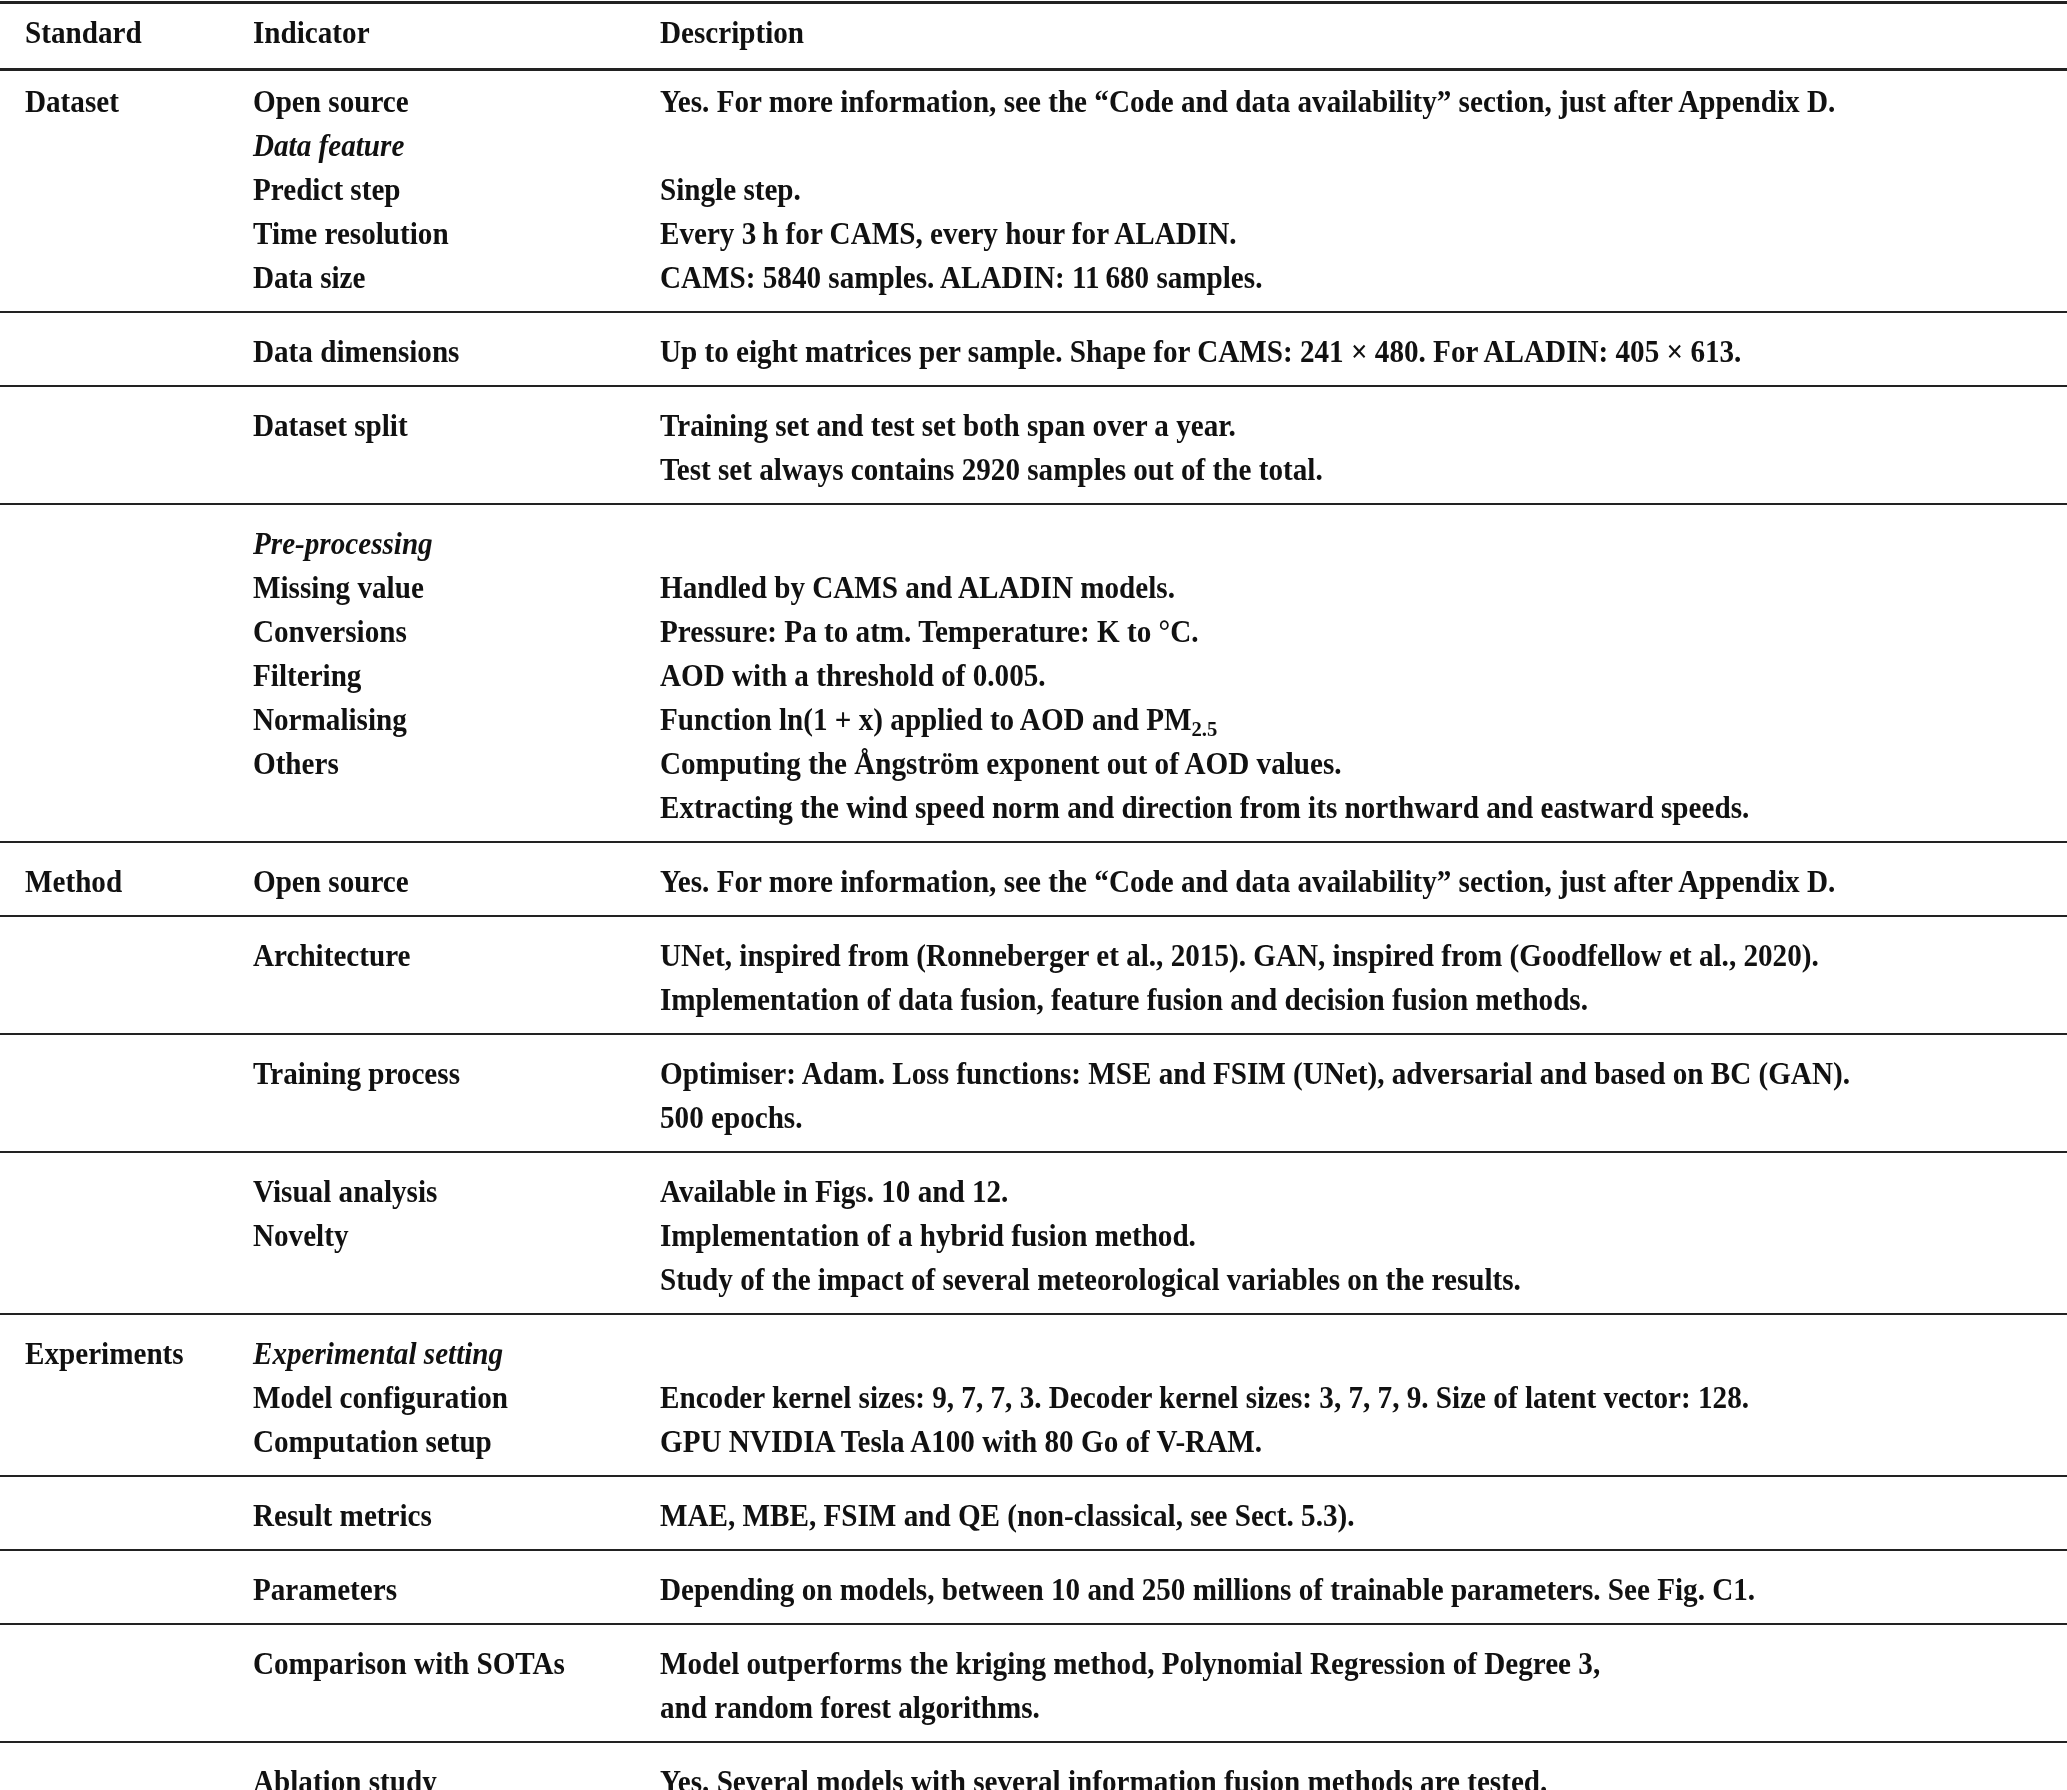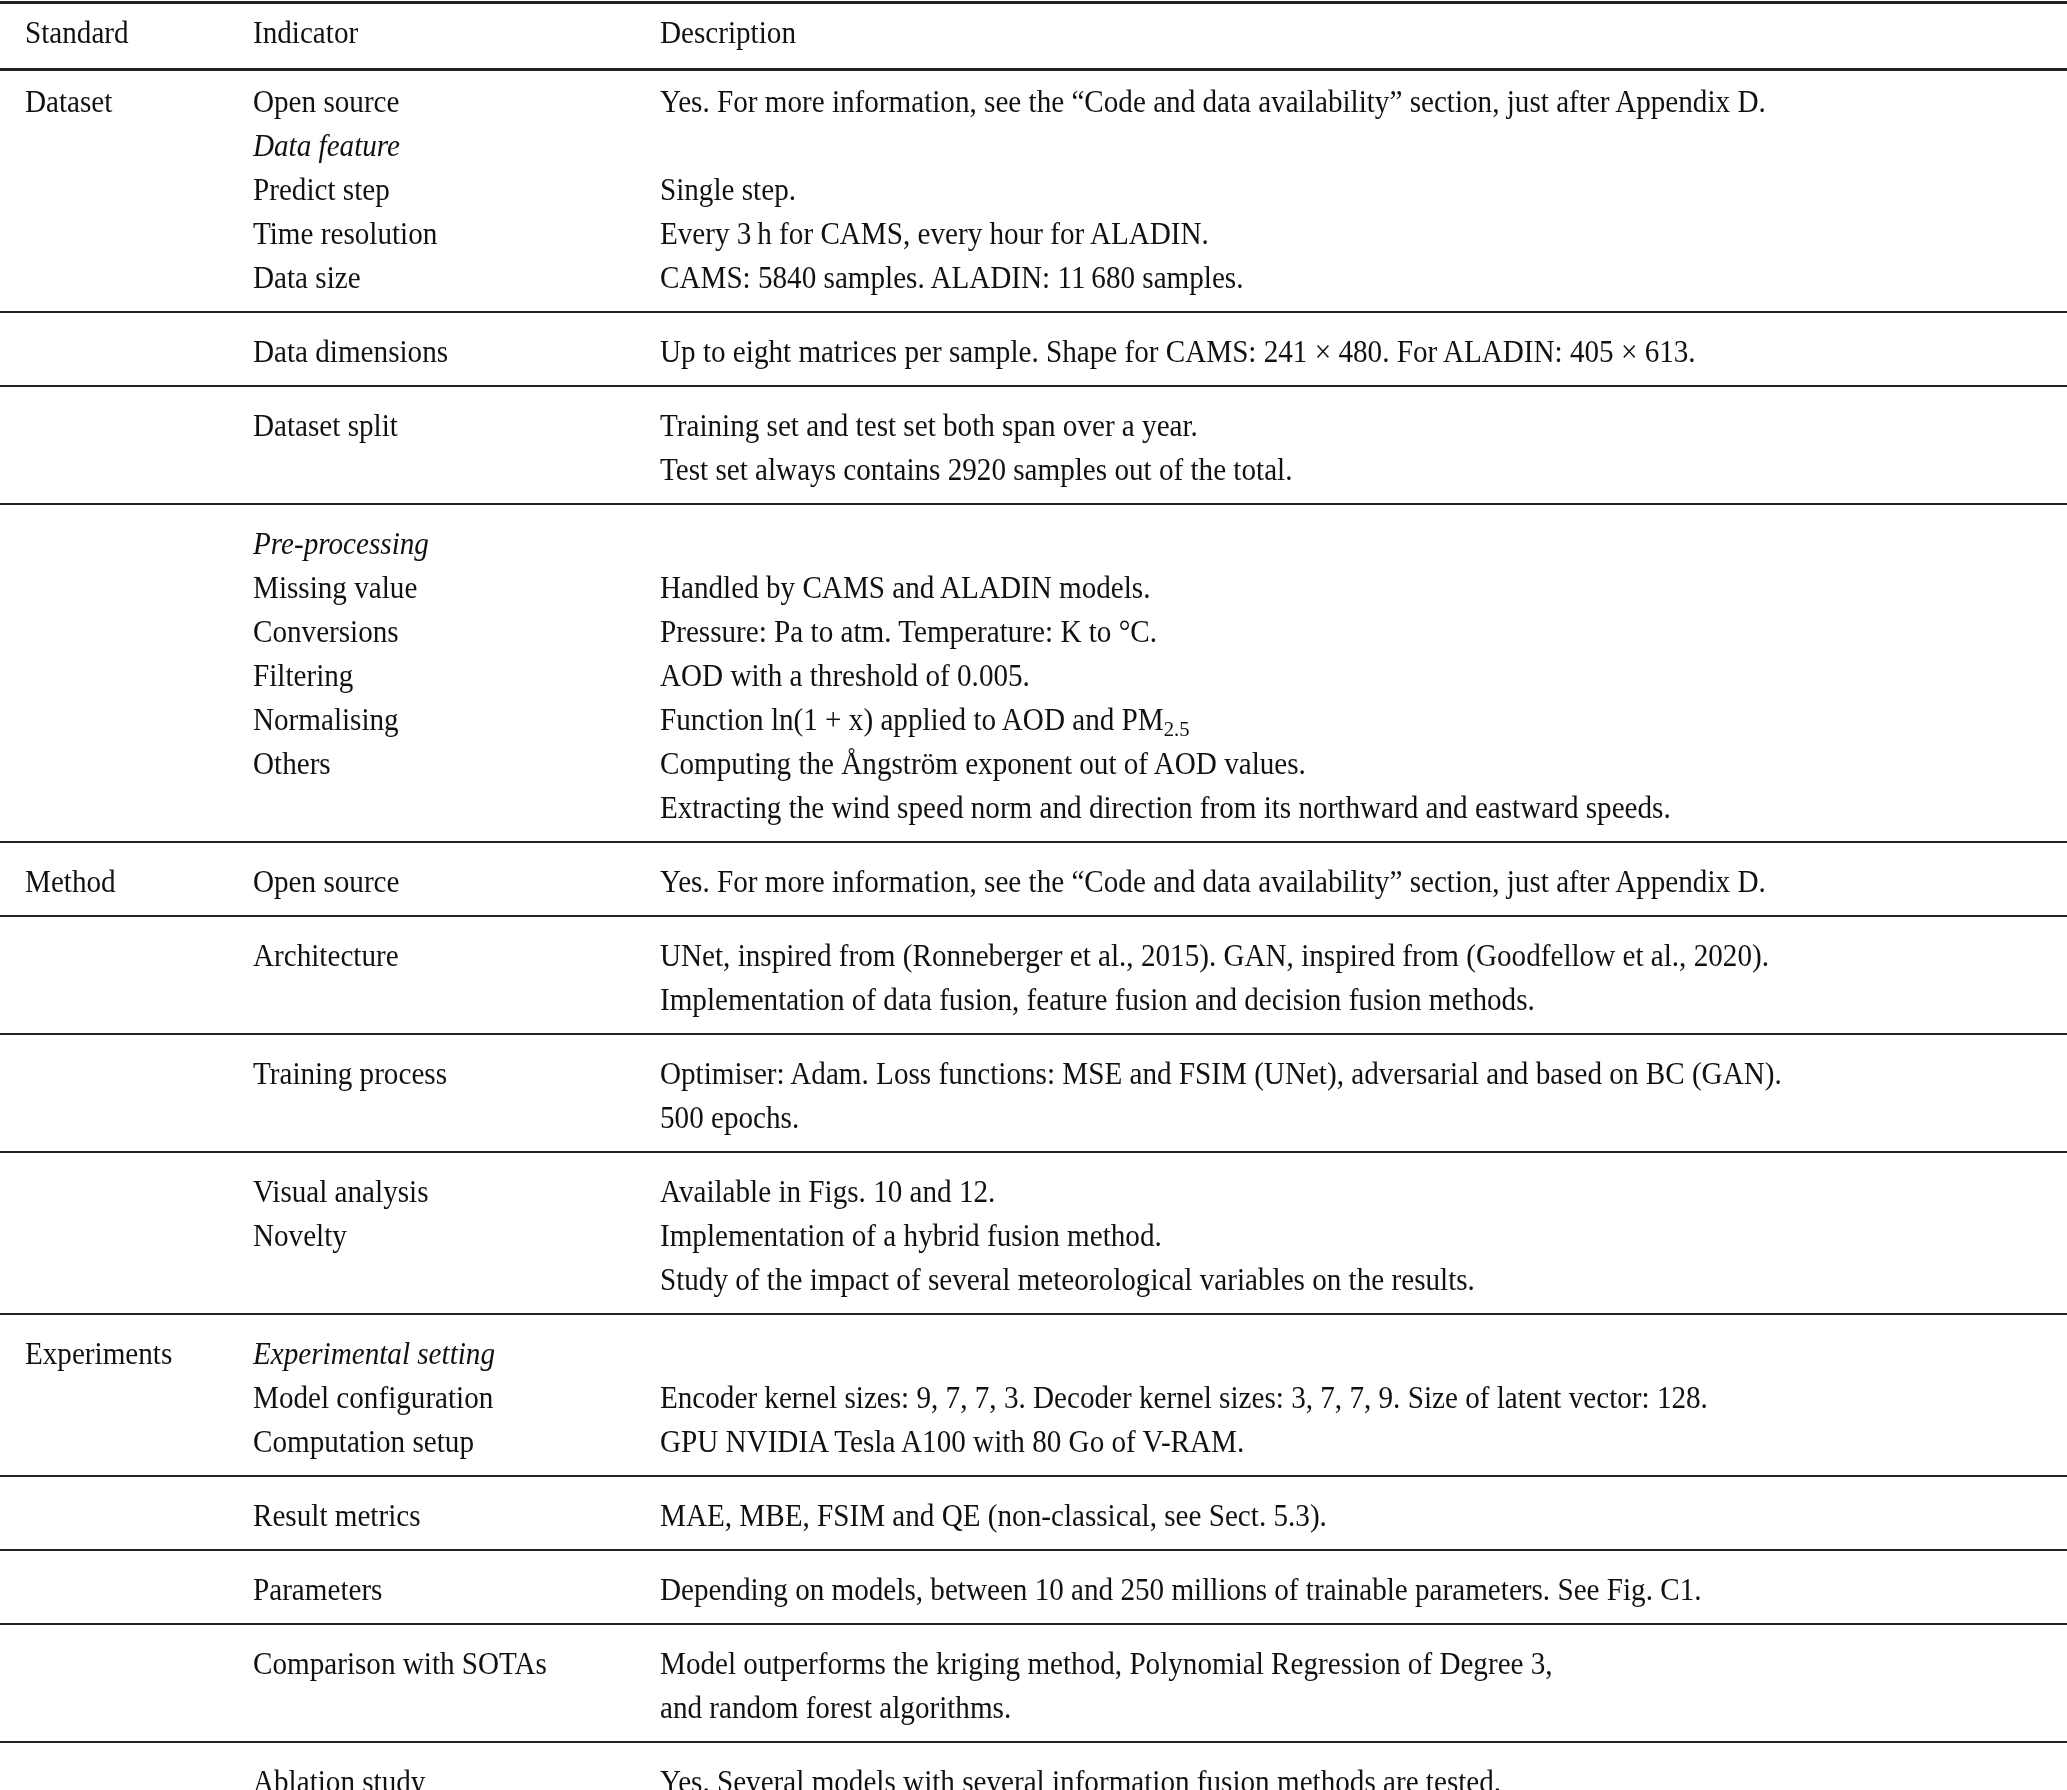--- a/index.html
+++ b/index.html
@@ -14,20 +14,21 @@
     position: relative;
     font-family: "Liberation Serif", "DejaVu Serif", serif;
     color: #111111;
   }
   #table {
     position: absolute;
     left: 0;
     top: 0;
     width: 1808px;
     height: 1790px;
+    font-weight: bold;
   }
   .rule {
     position: absolute;
     left: 0;
     width: 2067px;
     background: #222222;
   }
   .rule.thick { height: 3px; }
   .rule.thin { height: 2px; }
   .cell {

